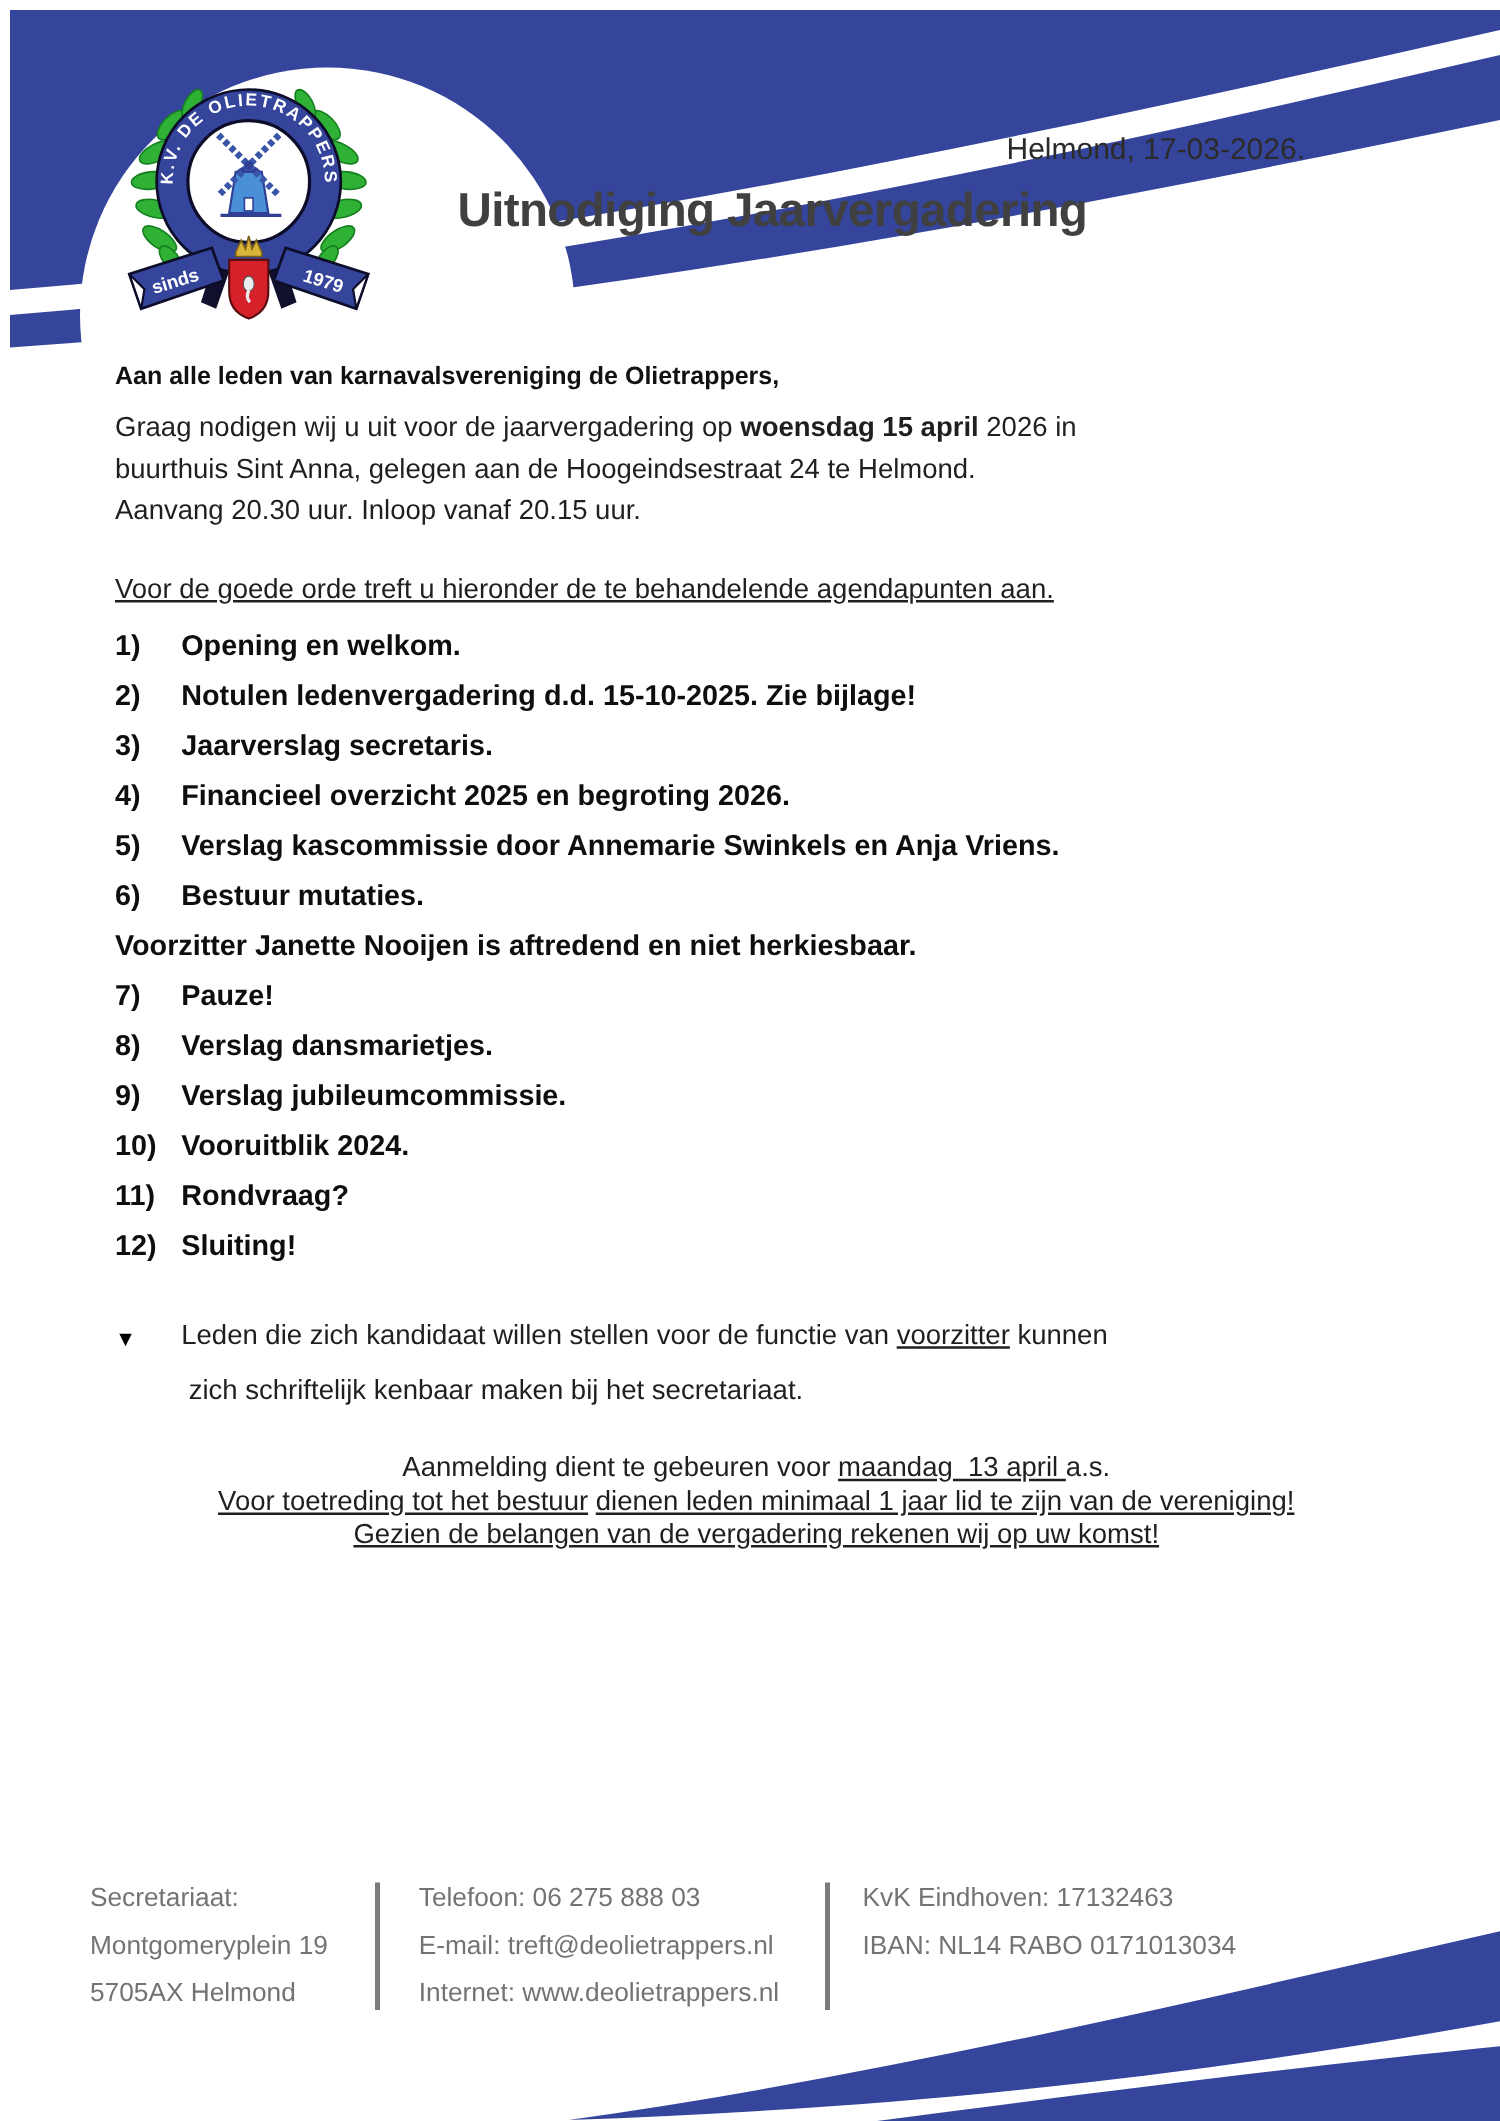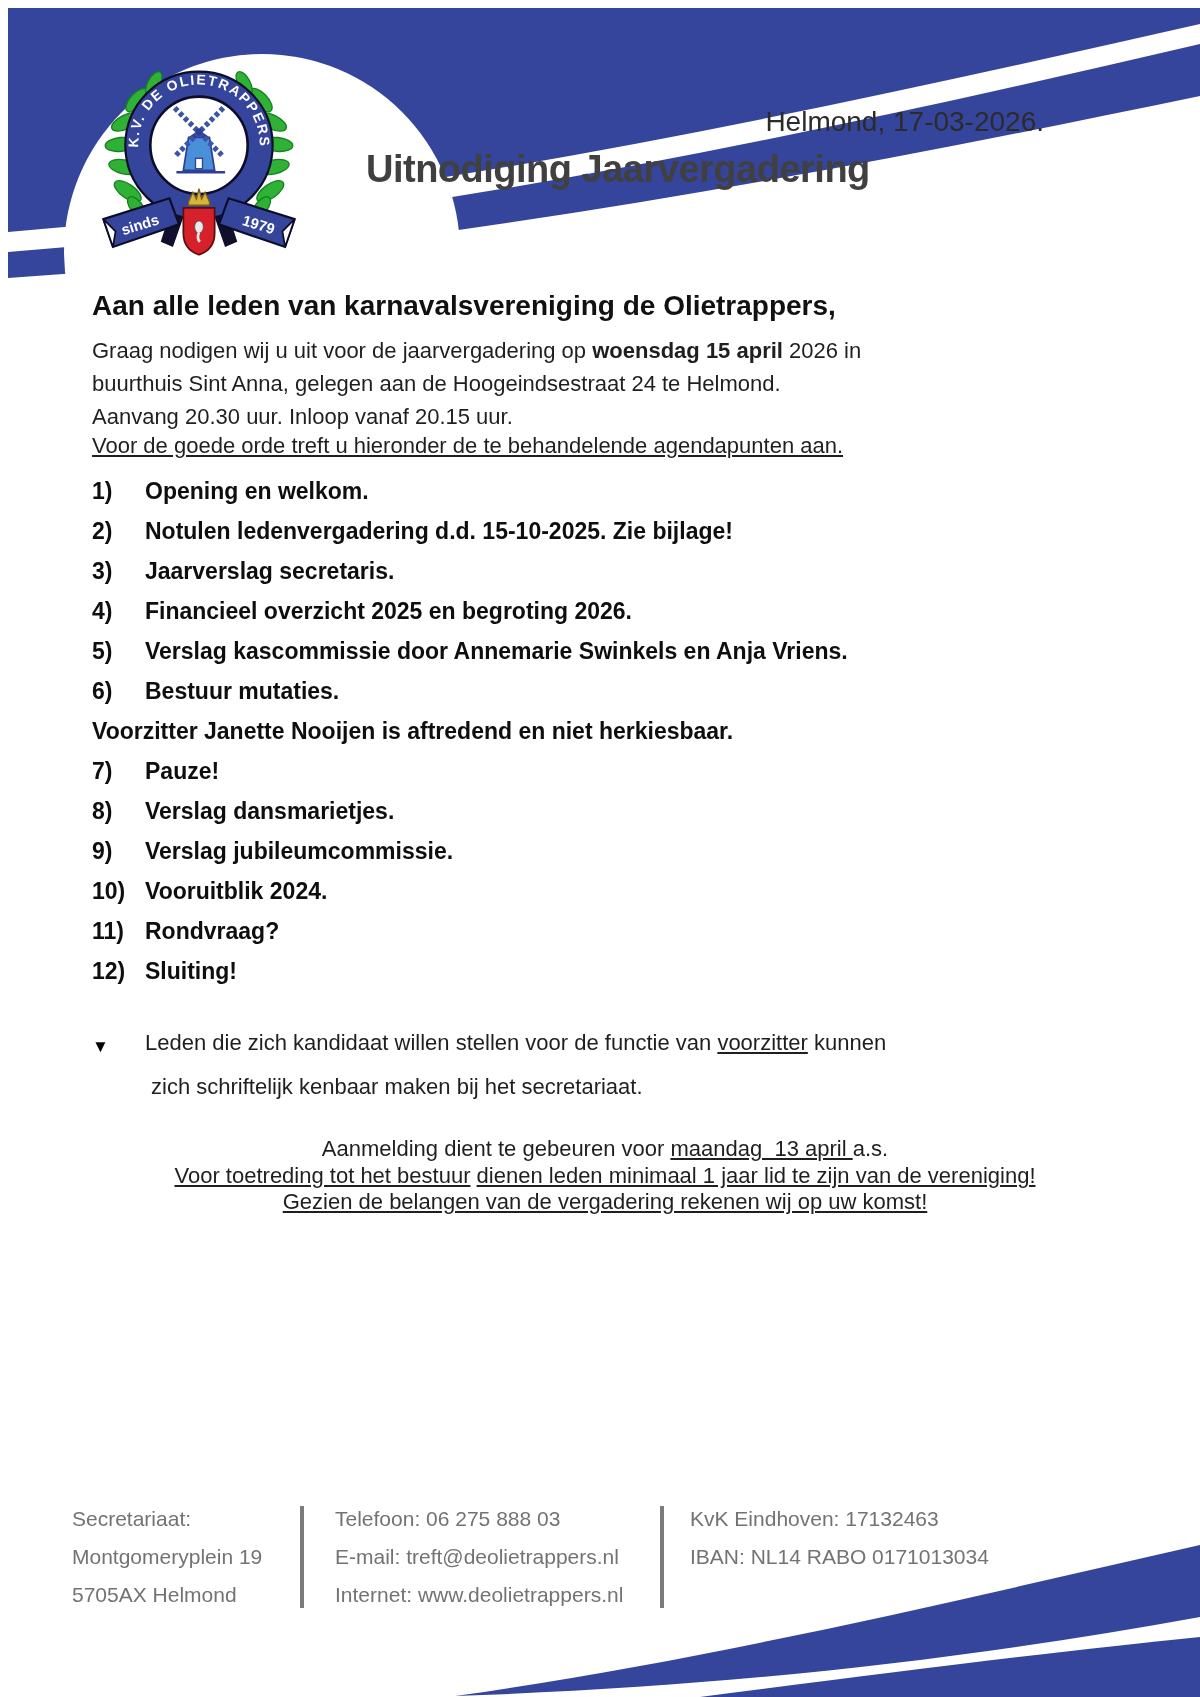--- a/index.html
+++ b/index.html
@@ -11,36 +11,36 @@
     font-family:"Liberation Sans", sans-serif;
     color:#1f1f1f;
   }
   svg{display:block;}
   .hdr-svg{position:absolute;top:0;left:0;}
   .ftr-svg{position:absolute;bottom:0;left:0;}
   .logo-svg{position:absolute;top:54px;left:86px;}
 
   .date-line{
     position:absolute;top:106px;right:156px;
-    font-size:28px;color:#2b2b2b;
+    font-size:24px;color:#2b2b2b;
   }
   .doc-title{
     position:absolute;top:148px;left:366px;
     font-size:38px;font-weight:bold;color:#404040;
     letter-spacing:-0.5px;
   }
 
   .content{position:absolute;top:290px;left:92px;width:1026px;}
-  .salutation{font-weight:bold;font-size:28px;margin:0 0 12px 0;color:#111;}
+  .salutation{font-weight:bold;font-size:20px;margin:0 0 12px 0;color:#111;}
   .intro-line{font-size:22px;line-height:33px;}
   .b{font-weight:bold;}
   .u{text-decoration:underline;}
   .pre{white-space:pre;}
 
-  .agenda-heading{font-size:22px;text-decoration:underline;}
+  .agenda-heading{margin-top:34px;font-size:22px;text-decoration:underline;}
   .agenda-list{margin-top:12px;font-size:23px;font-weight:bold;color:#0e0e0e;}
   .agenda-item{display:flex;line-height:40px;}
   .agenda-item .num{width:53px;flex:0 0 53px;}
   .agenda-sub{line-height:40px;}
 
   .note{display:flex;margin-top:30px;font-size:22px;line-height:44px;}
   .note .bullet{width:53px;flex:0 0 53px;font-size:17px;padding-top:4px;color:#000;}
   .note .line{display:block;}
   .note .line2{margin-left:6px;}
 

